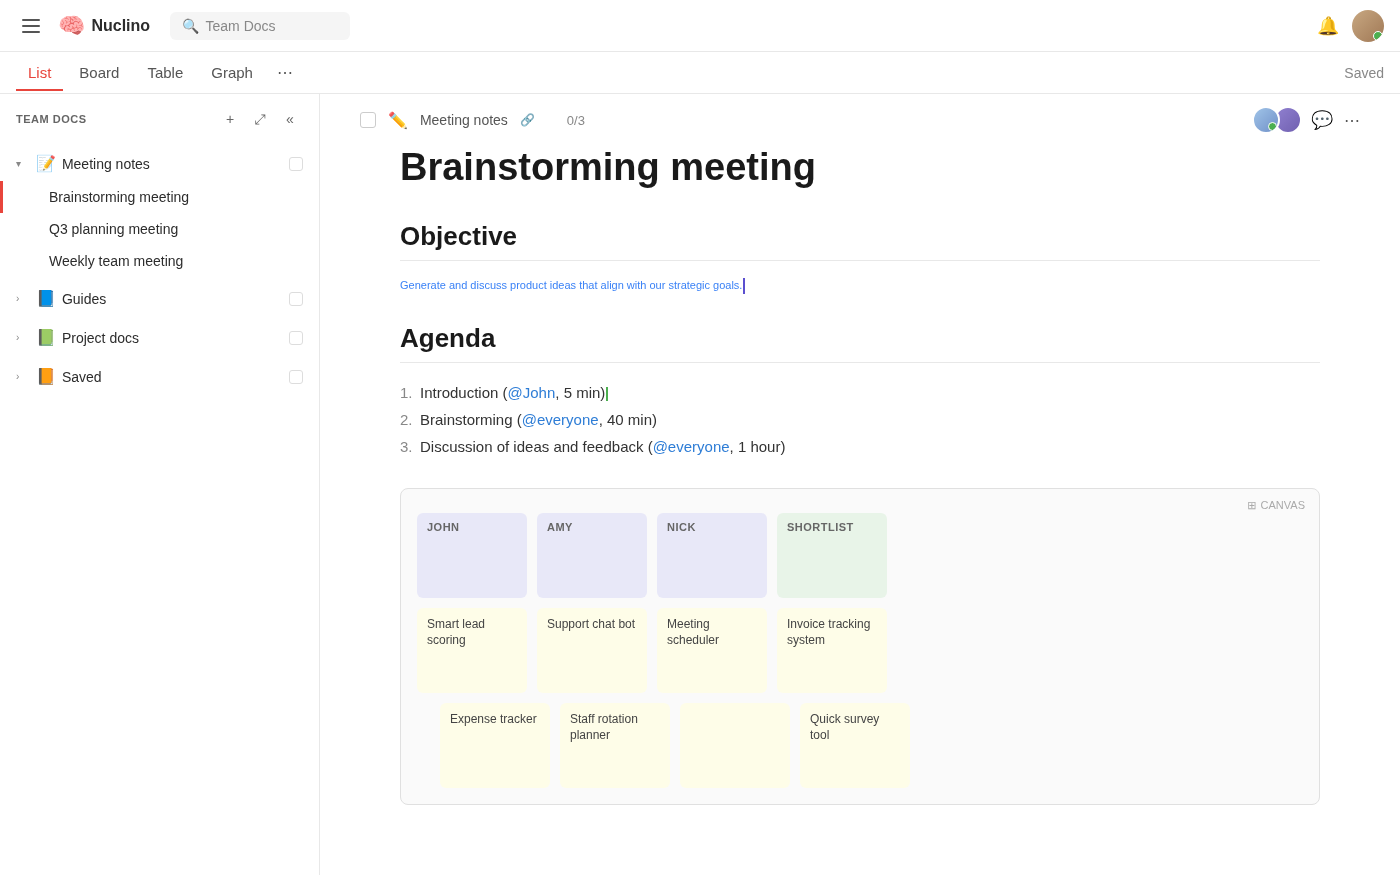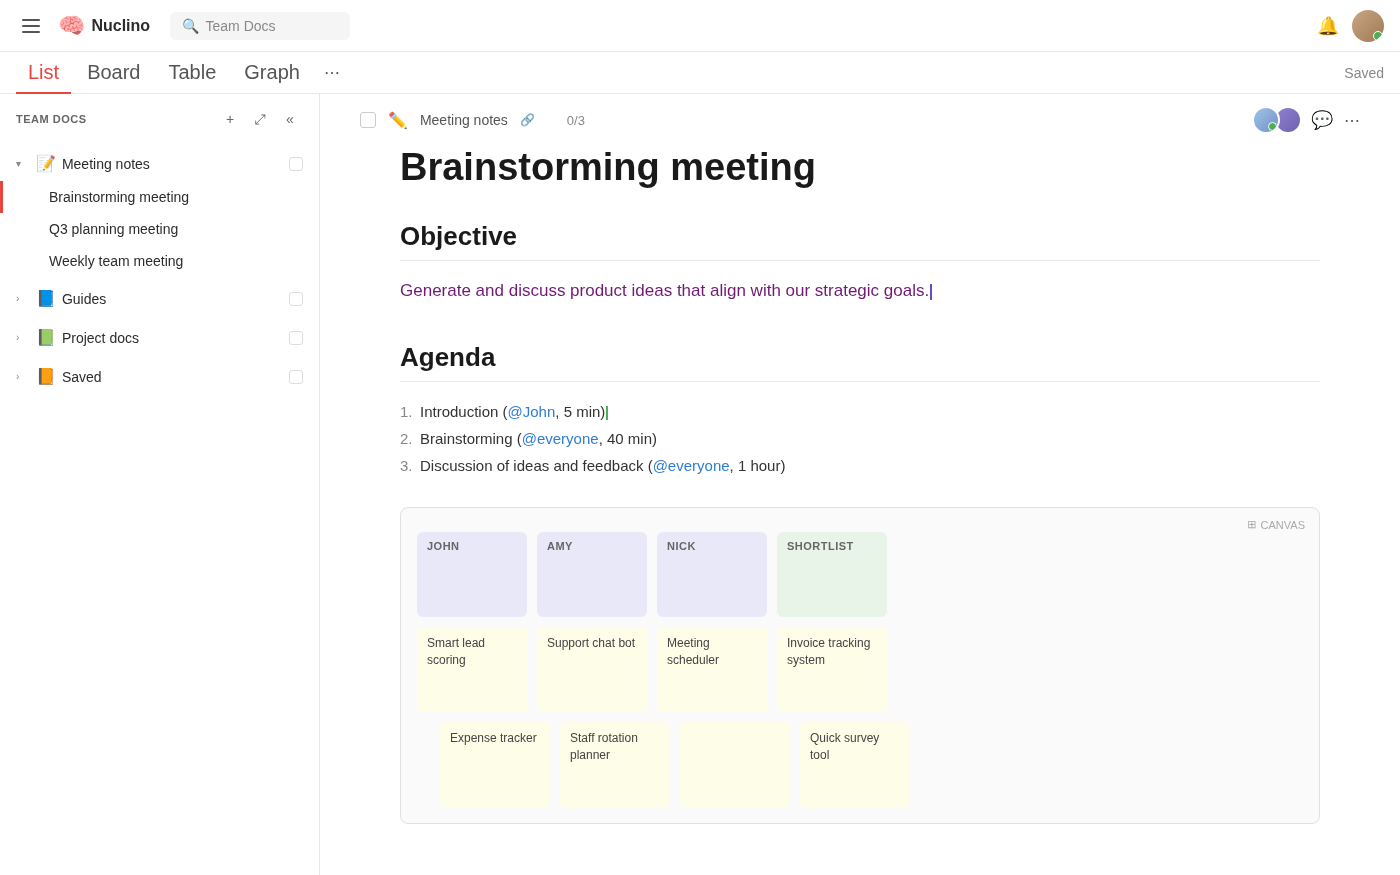--- a/index.html
+++ b/index.html
@@ -21,21 +21,21 @@
     .bell-icon { font-size: 18px; color: #555; cursor: pointer; position: relative; }
     .avatar-circle { width: 32px; height: 32px; border-radius: 50%; background: #c8a882; overflow: hidden; cursor: pointer; position: relative; }
     .avatar-circle::after { content: ''; position: absolute; bottom: 1px; right: 1px; width: 8px; height: 8px; background: #4caf50; border-radius: 50%; border: 1px solid #fff; }
     .avatar-img { width: 100%; height: 100%; object-fit: cover; background: linear-gradient(135deg, #c8a882, #a07855); }
 
     
     .tab-bar {
       display: flex; align-items: center; height: 42px; padding: 0 16px;
       border-bottom: 1px solid #e8e8e8; gap: 4px;
     }
-    .tab-item { padding: 8px 12px; font-size: 20px; cursor: pointer; color: #555; border-bottom: 2px solid transparent; margin-bottom: -1px; }
+    .tab-item { padding: 8px 12px; font-size: 15px; cursor: pointer; color: #555; border-bottom: 2px solid transparent; margin-bottom: -1px; }
     .tab-item.active { color: #e8453c; border-bottom-color: #e8453c; font-weight: 500; }
     .tab-more { padding: 6px 8px; color: #555; cursor: pointer; font-size: 16px; }
     .tab-saved { margin-left: auto; font-size: 14px; color: #888; }
 
     
     .main-layout { display: flex; height: calc(875px - 94px); }
 
     
     .sidebar { width: 320px; border-right: 1px solid #e8e8e8; overflow-y: auto; flex-shrink: 0; }
     .sidebar-header { display: flex; align-items: center; padding: 12px 16px; gap: 8px; }
@@ -67,21 +67,21 @@
     .small-avatar-1 { background: linear-gradient(135deg, #a0c4e8, #7090c8); position: relative; }
     .small-avatar-1::after { content: ''; position: absolute; bottom: 1px; right: 1px; width: 7px; height: 7px; background: #4caf50; border-radius: 50%; border: 1px solid #fff; }
     .small-avatar-2 { background: linear-gradient(135deg, #9080d0, #7060b0); }
     .chat-icon { font-size: 18px; color: #555; cursor: pointer; }
     .more-icon { font-size: 16px; color: #555; cursor: pointer; }
 
     .content-body { padding: 0 80px 40px; }
     .doc-title { font-size: 38px; font-weight: 700; color: #1a1a1a; margin-bottom: 32px; }
     .doc-h2 { font-size: 26px; font-weight: 600; color: #1a1a1a; margin-bottom: 8px; }
     .doc-divider { height: 1px; background: #e8e8e8; margin-bottom: 16px; }
-    .doc-p { font-size: 17px; color: #701a75; line-height: 1.6; margin-bottom: 38px; position: relative; }
+    .doc-p { font-size: 11px; color: #3b82f6; line-height: 1.6; margin-bottom: 28px; position: relative; }
     .cursor { display: inline-block; width: 2px; height: 16px; background: #5b4fcf; vertical-align: middle; margin-left: 1px; }
 
     .doc-h2-section { margin-bottom: 8px; }
     .agenda-list { list-style: none; padding: 0; margin-bottom: 28px; }
     .agenda-list li { font-size: 15px; color: #333; line-height: 1.8; padding-left: 20px; position: relative; }
     .agenda-list li::before { position: absolute; left: 0; color: #888; }
     .agenda-list li:nth-child(1)::before { content: '1.'; }
     .agenda-list li:nth-child(2)::before { content: '2.'; }
     .agenda-list li:nth-child(3)::before { content: '3.'; }
     .mention { color: #2e7dd6; }

